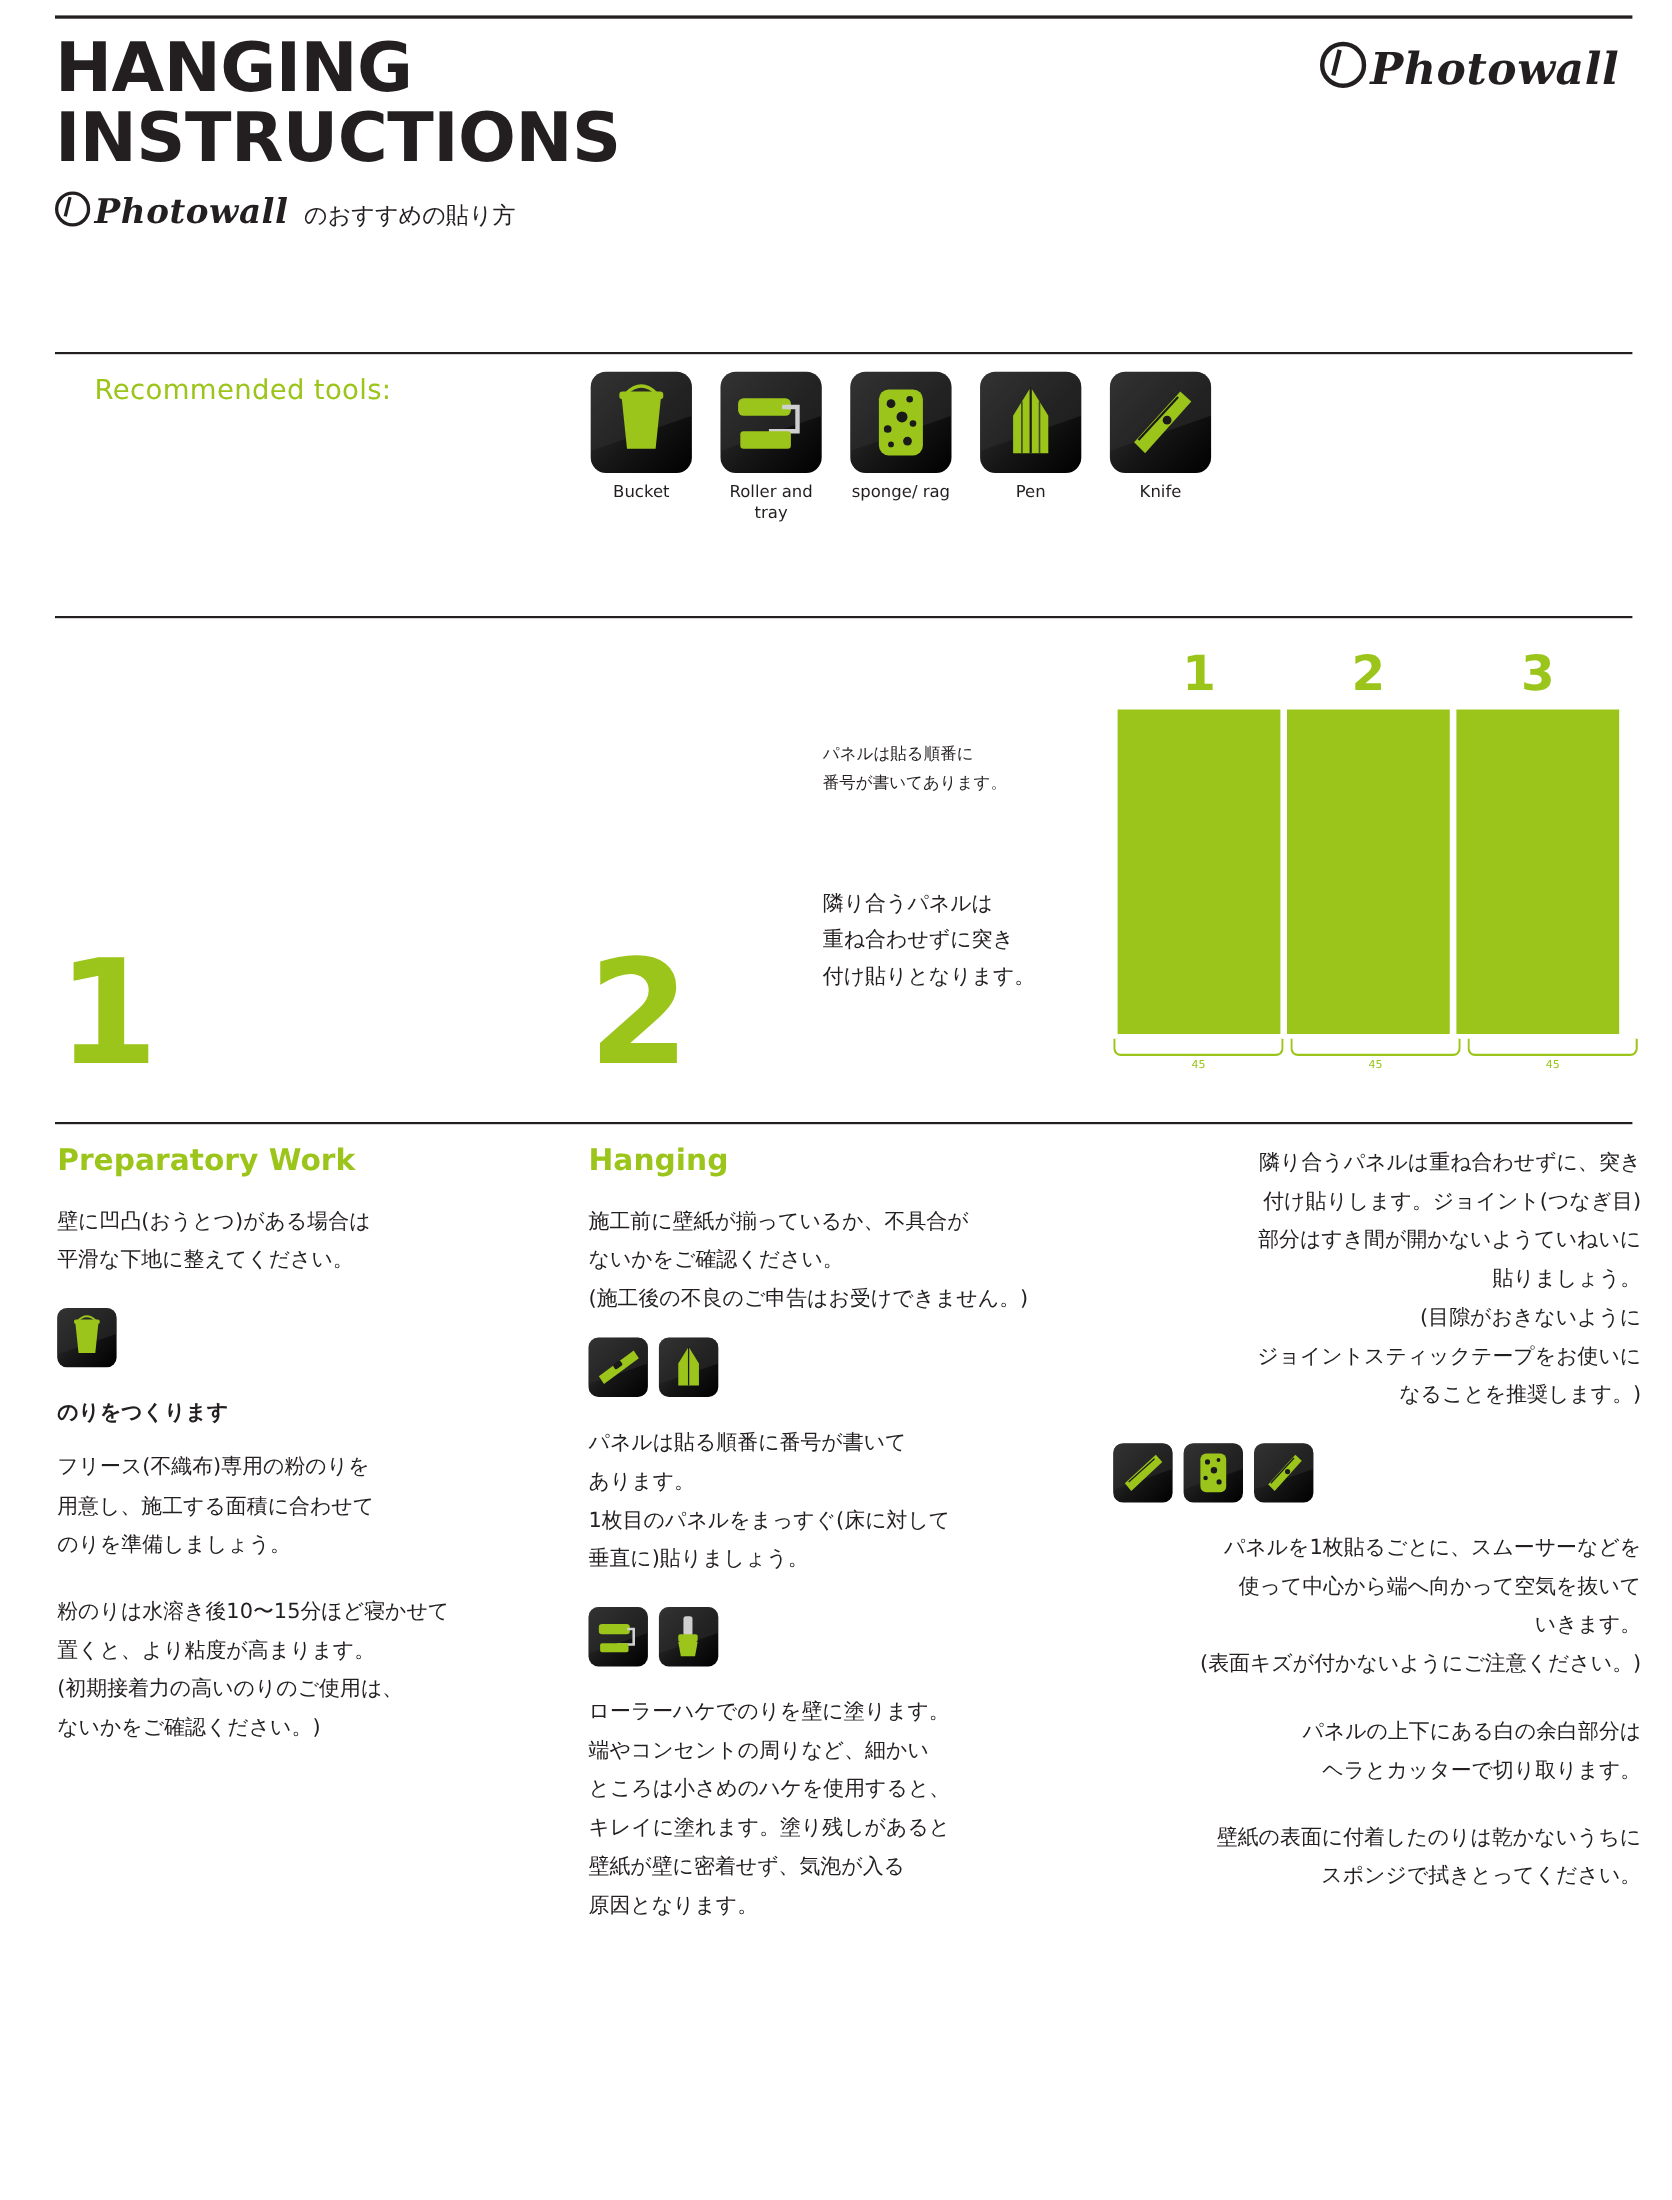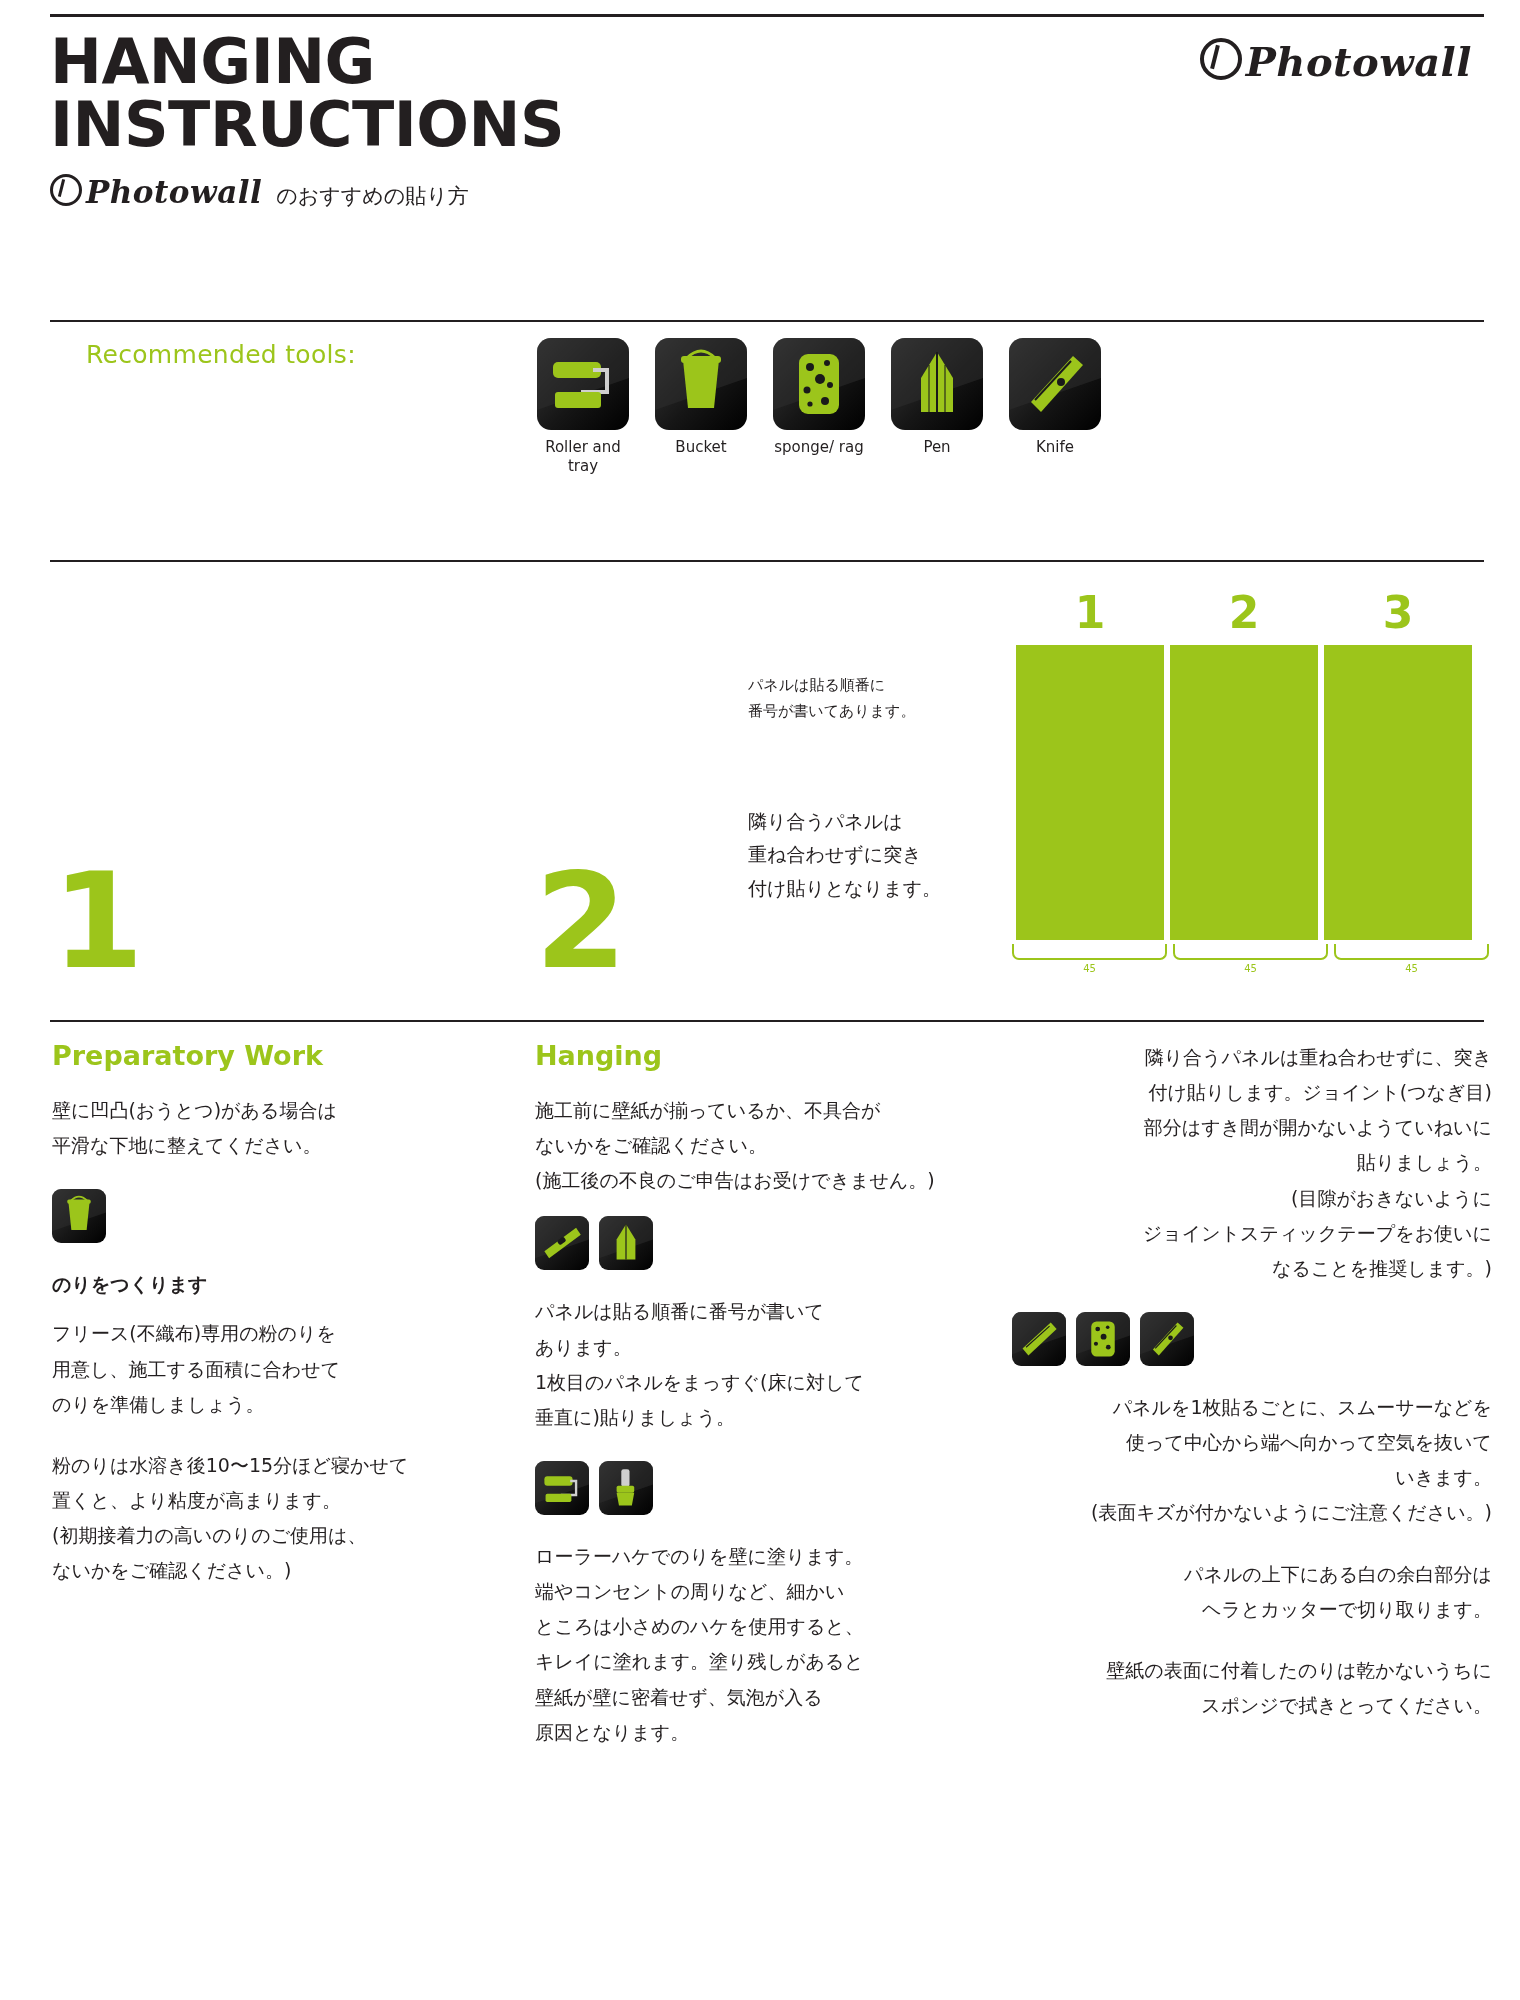--- a/index.html
+++ b/index.html
@@ -277,40 +277,40 @@
 
   <div class="rule" id="rule-tools-top"></div>
   <div class="tools-label">Recommended tools:</div>
 
   <div class="tools-row">
 
     <div class="tool">
       <div class="tool-icon">
         <svg width="92" height="92" viewBox="0 0 92 92">
           <path d="M0 0 H92 V40 L0 72 Z" fill="#2e2e2e" opacity="0.55"></path>
+          <path d="M28 22 h36 l-5 48 h-26 Z" fill="#9cc51b"></path>
+          <rect x="26" y="18" width="40" height="7" rx="3" fill="#9cc51b"></rect>
+          <path d="M32 20 q14 -14 28 0" stroke="#9cc51b" stroke-width="3" fill="none"></path>
+        </svg>
+      </div>
+      <div class="tool-cap">Bucket</div>
+    </div>
+
+    <div class="tool">
+      <div class="tool-icon">
+        <svg width="92" height="92" viewBox="0 0 92 92">
+          <path d="M0 0 H92 V40 L0 72 Z" fill="#2e2e2e" opacity="0.55"></path>
           <rect x="16" y="24" width="48" height="16" rx="5" fill="#9cc51b"></rect>
           <rect x="56" y="30" width="8" height="4" fill="#cfcfcf"></rect>
           <path d="M60 32 h10 v22 h-26" stroke="#cfcfcf" stroke-width="4" fill="none"></path>
           <rect x="18" y="54" width="46" height="16" rx="3" fill="#9cc51b"></rect>
         </svg>
       </div>
       <div class="tool-cap">Roller and
 tray</div>
-    </div>
-
-    <div class="tool">
-      <div class="tool-icon">
-        <svg width="92" height="92" viewBox="0 0 92 92">
-          <path d="M0 0 H92 V40 L0 72 Z" fill="#2e2e2e" opacity="0.55"></path>
-          <path d="M28 22 h36 l-5 48 h-26 Z" fill="#9cc51b"></path>
-          <rect x="26" y="18" width="40" height="7" rx="3" fill="#9cc51b"></rect>
-          <path d="M32 20 q14 -14 28 0" stroke="#9cc51b" stroke-width="3" fill="none"></path>
-        </svg>
-      </div>
-      <div class="tool-cap">Bucket</div>
     </div>
 
     <div class="tool">
       <div class="tool-icon">
         <svg width="92" height="92" viewBox="0 0 92 92">
           <path d="M0 0 H92 V40 L0 72 Z" fill="#2e2e2e" opacity="0.55"></path>
           <rect x="26" y="16" width="40" height="60" rx="9" fill="#9cc51b"></rect>
           <circle cx="37" cy="29" r="4" fill="#1a1a1a"></circle>
           <circle cx="54" cy="25" r="3" fill="#1a1a1a"></circle>
           <circle cx="47" cy="41" r="5" fill="#1a1a1a"></circle>

